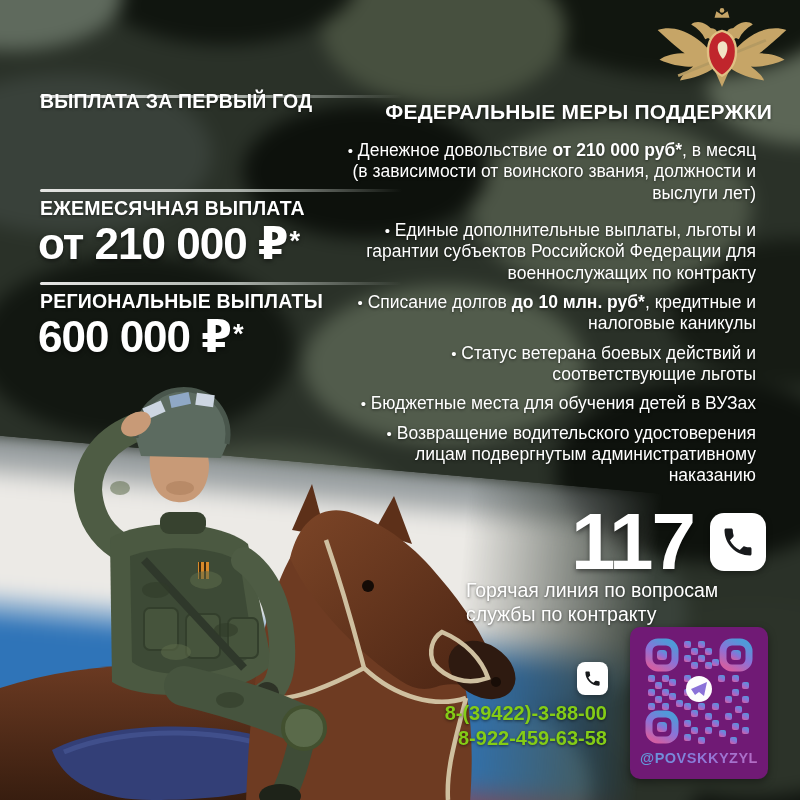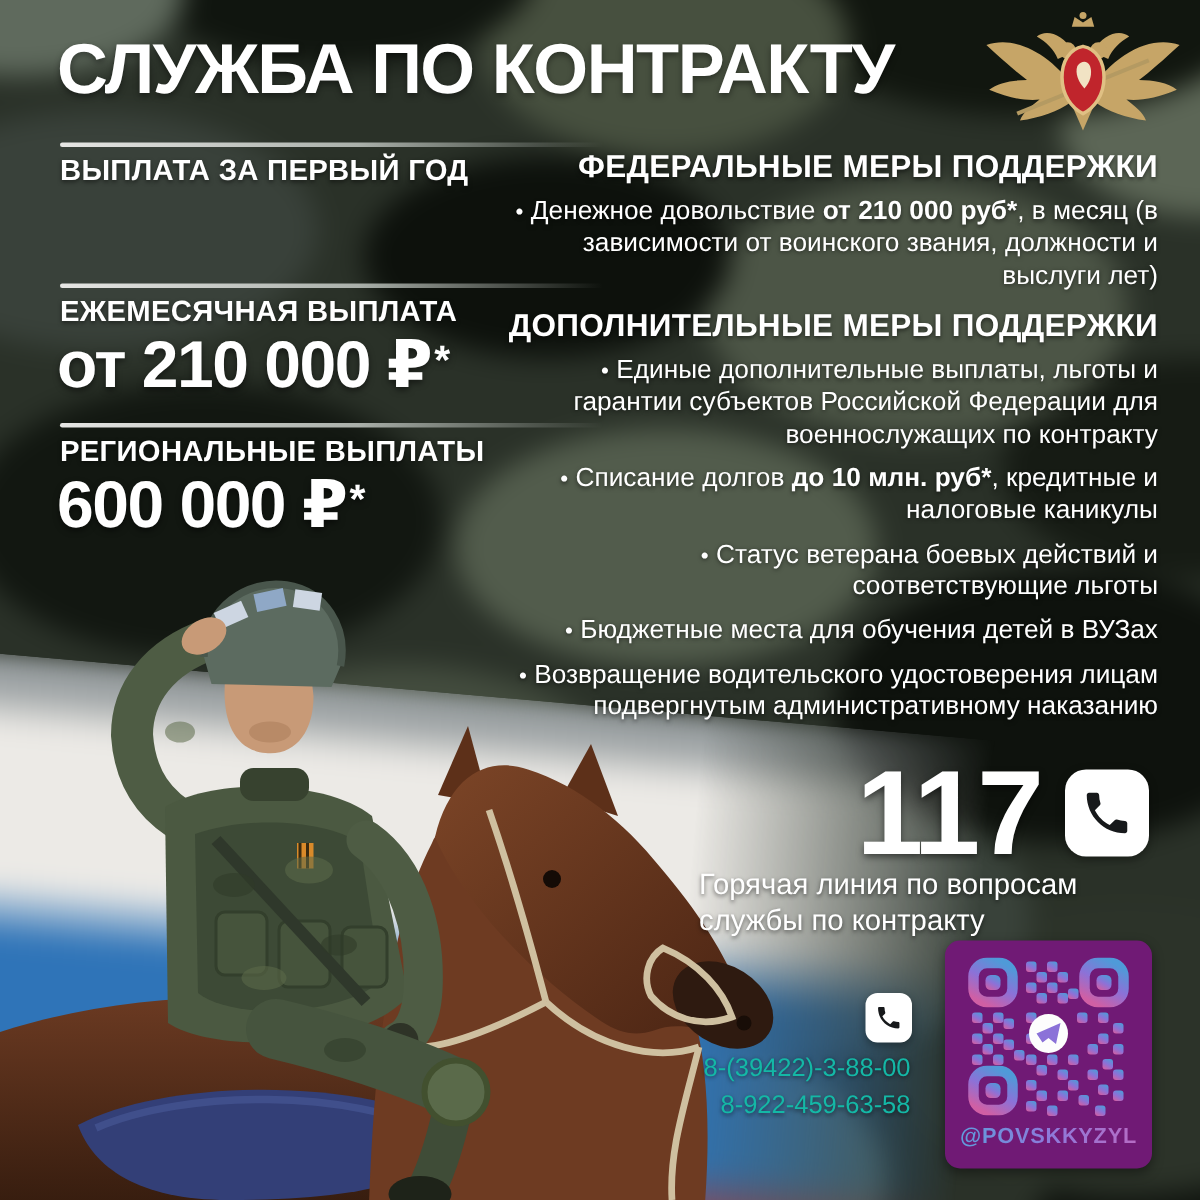--- a/index.html
+++ b/index.html
@@ -46,39 +46,39 @@
     text-shadow:0 1px 3px rgba(0,0,0,.5);}
   .p-amount{position:absolute;left:38px;font-size:44px;font-weight:700;letter-spacing:-1px;
     white-space:nowrap;text-shadow:0 2px 4px rgba(0,0,0,.5);}
   .p-amount sup{font-size:62%;vertical-align:28%;margin-left:2px;}
 
   
   .rightcol{position:absolute;top:100px;right:28px;width:446px;text-align:right;
     text-shadow:0 1px 3px rgba(0,0,0,.55);}
   .rc-head{font-size:21px;font-weight:800;letter-spacing:.2px;margin:0 0 6px;}
   .rc-head.second{margin-top:12px;}
-  .rc-list{margin:0;padding:0;list-style:none;}
+  .rc-list{margin:16px;padding:0;list-style:none;}
   .rc-list li{font-size:17.5px;line-height:1.22;margin:0 0 8px;}
   .rc-list .bb{font-weight:700;}
   .blt{font-size:15px;}
 
   
   .hot{position:absolute;top:502px;right:34px;display:flex;align-items:center;gap:16px;}
   .hot-num{font-size:80px;font-weight:800;letter-spacing:-2px;line-height:1;
     text-shadow:0 2px 5px rgba(0,0,0,.5);margin-left:20px;}
   .phone-sq{background:#fff;border-radius:14px;display:flex;align-items:center;justify-content:center;
     box-shadow:0 2px 6px rgba(0,0,0,.35);}
   .phone-sq.big{width:56px;height:58px;}
   .phone-sq.small{position:absolute;left:577px;top:662px;width:31px;height:33px;border-radius:8px;}
   .hot-cap{position:absolute;top:578px;right:34px;width:300px;text-align:left;
     font-size:19.5px;line-height:1.25;text-shadow:0 1px 3px rgba(0,0,0,.55);}
 
   
-  .tel{position:absolute;right:193px;font-size:17px;font-weight:400;white-space:nowrap;
-    color:#14b8a6;text-decoration:none;text-shadow:0 1px 3px rgba(0,0,0,.55);}
+  .tel{position:absolute;right:193px;font-size:20px;font-weight:700;white-space:nowrap;
+    color:#84cc16;text-decoration:none;text-shadow:0 1px 3px rgba(0,0,0,.55);}
   .footnote{position:absolute;right:193px;top:761px;font-size:17px;font-weight:700;
     white-space:nowrap;text-shadow:0 1px 3px rgba(0,0,0,.55);}
 
   
   .qr-card{position:absolute;left:630px;top:627px;width:138px;height:152px;background:#701a75;
     border-radius:10px;box-shadow:0 3px 8px rgba(0,0,0,.4);display:flex;flex-direction:column;
     align-items:center;padding-top:8px;box-sizing:border-box;cursor:pointer;}
   .qr-label{margin-top:3px;font-size:14.5px;font-weight:700;letter-spacing:.5px;
     background:linear-gradient(90deg,#5f9ddc,#8d7ada,#b66cc4);
     -webkit-background-clip:text;background-clip:text;color:transparent;}
@@ -165,58 +165,56 @@
         <ellipse cx="162" cy="222" rx="14" ry="8" fill="#2f3a28"></ellipse>
         <ellipse cx="212" cy="212" rx="16" ry="9" fill="#5d6b4a"></ellipse>
         <ellipse cx="232" cy="262" rx="12" ry="7" fill="#2f3a28"></ellipse>
         <ellipse cx="182" cy="284" rx="15" ry="8" fill="#5d6b4a"></ellipse>
         <ellipse cx="236" cy="332" rx="14" ry="8" fill="#2f3a28"></ellipse>
         <ellipse cx="126" cy="120" rx="10" ry="7" fill="#5d6b4a"></ellipse>
       </g>
     </g>
   </svg>
 
-  <div class="title">СЛУЖБА ПО КОНТРАКТУ</div>
 
   <svg class="emblem" viewBox="0 0 150 95">
     <g fill="#c6a567">
       <path d="M72,60 C52,30 26,18 6,25 C18,36 27,44 35,50 C25,50 14,52 8,57 C22,63 34,65 44,64 C38,69 32,73 30,79 C44,77 58,72 66,66 Z"></path>
       <path d="M78,60 C98,30 124,18 144,25 C132,36 123,44 115,50 C125,50 136,52 142,57 C128,63 116,65 106,64 C112,69 118,73 120,79 C106,77 92,72 84,66 Z"></path>
       <path d="M68,30 C60,16 48,14 42,19 C49,23 54,28 57,35 Z"></path>
       <path d="M82,30 C90,16 102,14 108,19 C101,23 96,28 93,35 Z"></path>
       <circle cx="64" cy="29" r="6"></circle>
         <circle cx="86" cy="29" r="6"></circle>
       <path d="M67,12 h16 l-2,-7 -6,4 -6,-4 z"></path>
       <circle cx="75" cy="4" r="2.5"></circle>
       <path d="M68,70 h14 l-7,16 z"></path>
     </g>
     <path d="M28,74 L122,36" stroke="#b49a62" stroke-width="3"></path>
     <path d="M75,26 C85,28 90,37 90,48 C90,61 83,70 75,74 C67,70 60,61 60,48 C60,37 65,28 75,26 Z" fill="#c0252c" stroke="#e0c084" stroke-width="2.5"></path>
     <path d="M71,40 c3,-4 7,-4 9,0 c2,5 0,12 -4,16 c-4,-4 -7,-11 -5,-16 z" fill="#f1e3c4"></path>
   </svg>
 
   <div class="hr" style="top:95px"></div>
-  <div class="p-label" style="top:103px">ВЫПЛАТА ЗА ПЕРВЫЙ ГОД</div>
+  <div class="p-label" style="top:90px">ВЫПЛАТА ЗА ПЕРВЫЙ ГОД</div>
 
   <div class="hr" style="top:189px"></div>
   <div class="p-label" style="top:197px">ЕЖЕМЕСЯЧНАЯ ВЫПЛАТА</div>
   <div class="p-amount" style="top:218px"><span>от 210 000</span> <span>₽</span><sup>*</sup></div>
 
   <div class="hr" style="top:282px"></div>
   <div class="p-label" style="top:290px">РЕГИОНАЛЬНЫЕ ВЫПЛАТЫ</div>
   <div class="p-amount" style="top:311px"><span>600 000</span> <span>₽</span><sup>*</sup></div>
 
   <div class="rightcol">
     <div class="rc-head">ФЕДЕРАЛЬНЫЕ МЕРЫ ПОДДЕРЖКИ</div>
     <ul class="rc-list">
 
         <li><span class="blt">•</span> <span>Денежное довольствие </span><span class="bb">от 210 000 руб*</span><span>, в месяц (в зависимости от воинского звания, должности и выслуги лет)</span></li>
 
       </ul>
-    <div class="rc-head second">ДОПОЛНИТЕЛЬНЫЕ МЕРЫ ПОДДЕРЖКИ</div>
     <ul class="rc-list">
 
         <li><span class="blt">•</span> <span>Единые дополнительные выплаты, льготы и гарантии субъектов Российской Федерации для военнослужащих по контракту</span><span class="bb"></span><span></span></li>
 
         <li><span class="blt">•</span> <span>Списание долгов </span><span class="bb">до 10 млн. руб*</span><span>, кредитные и налоговые каникулы</span></li>
 
         <li><span class="blt">•</span> <span>Статус ветерана боевых действий и соответствующие льготы</span><span class="bb"></span><span></span></li>
 
         <li><span class="blt">•</span> <span>Бюджетные места для обучения детей в ВУЗах</span><span class="bb"></span><span></span></li>
 

